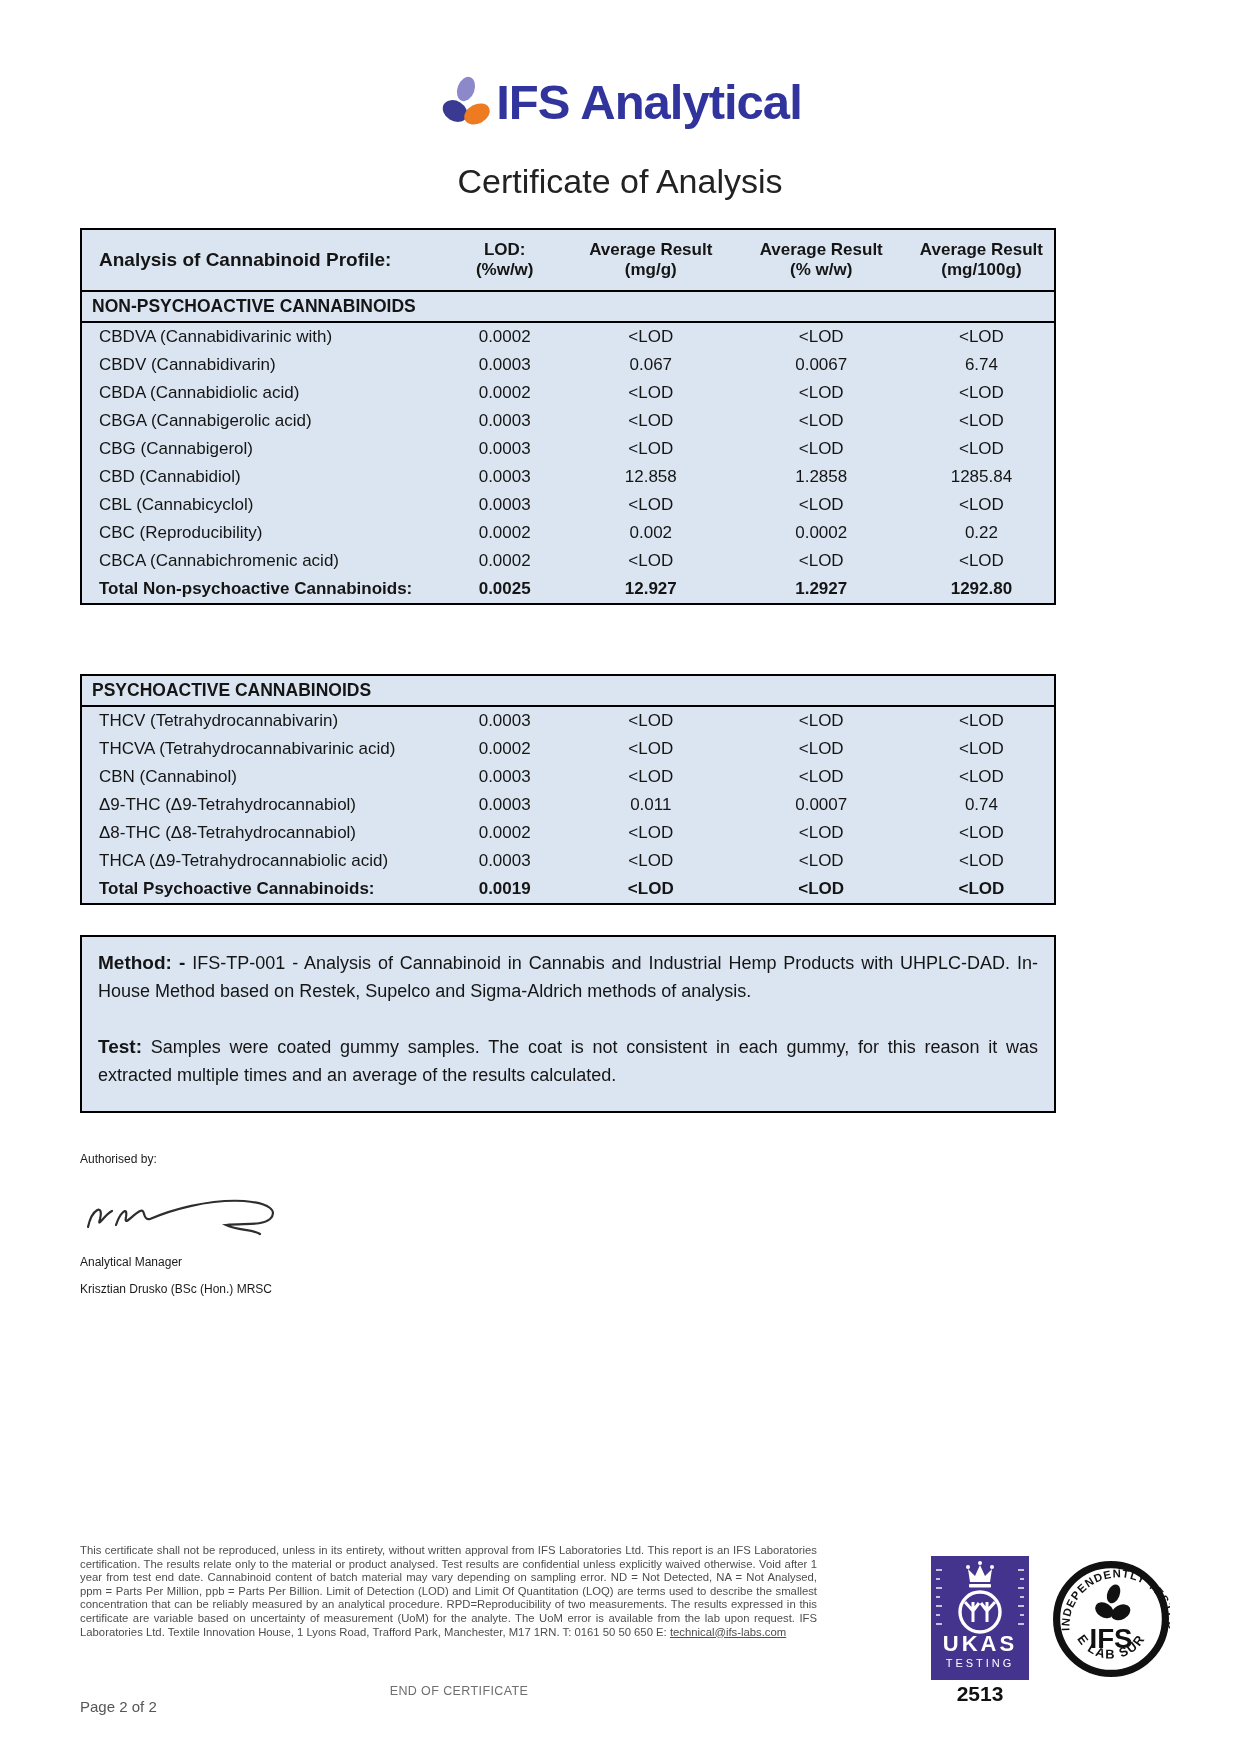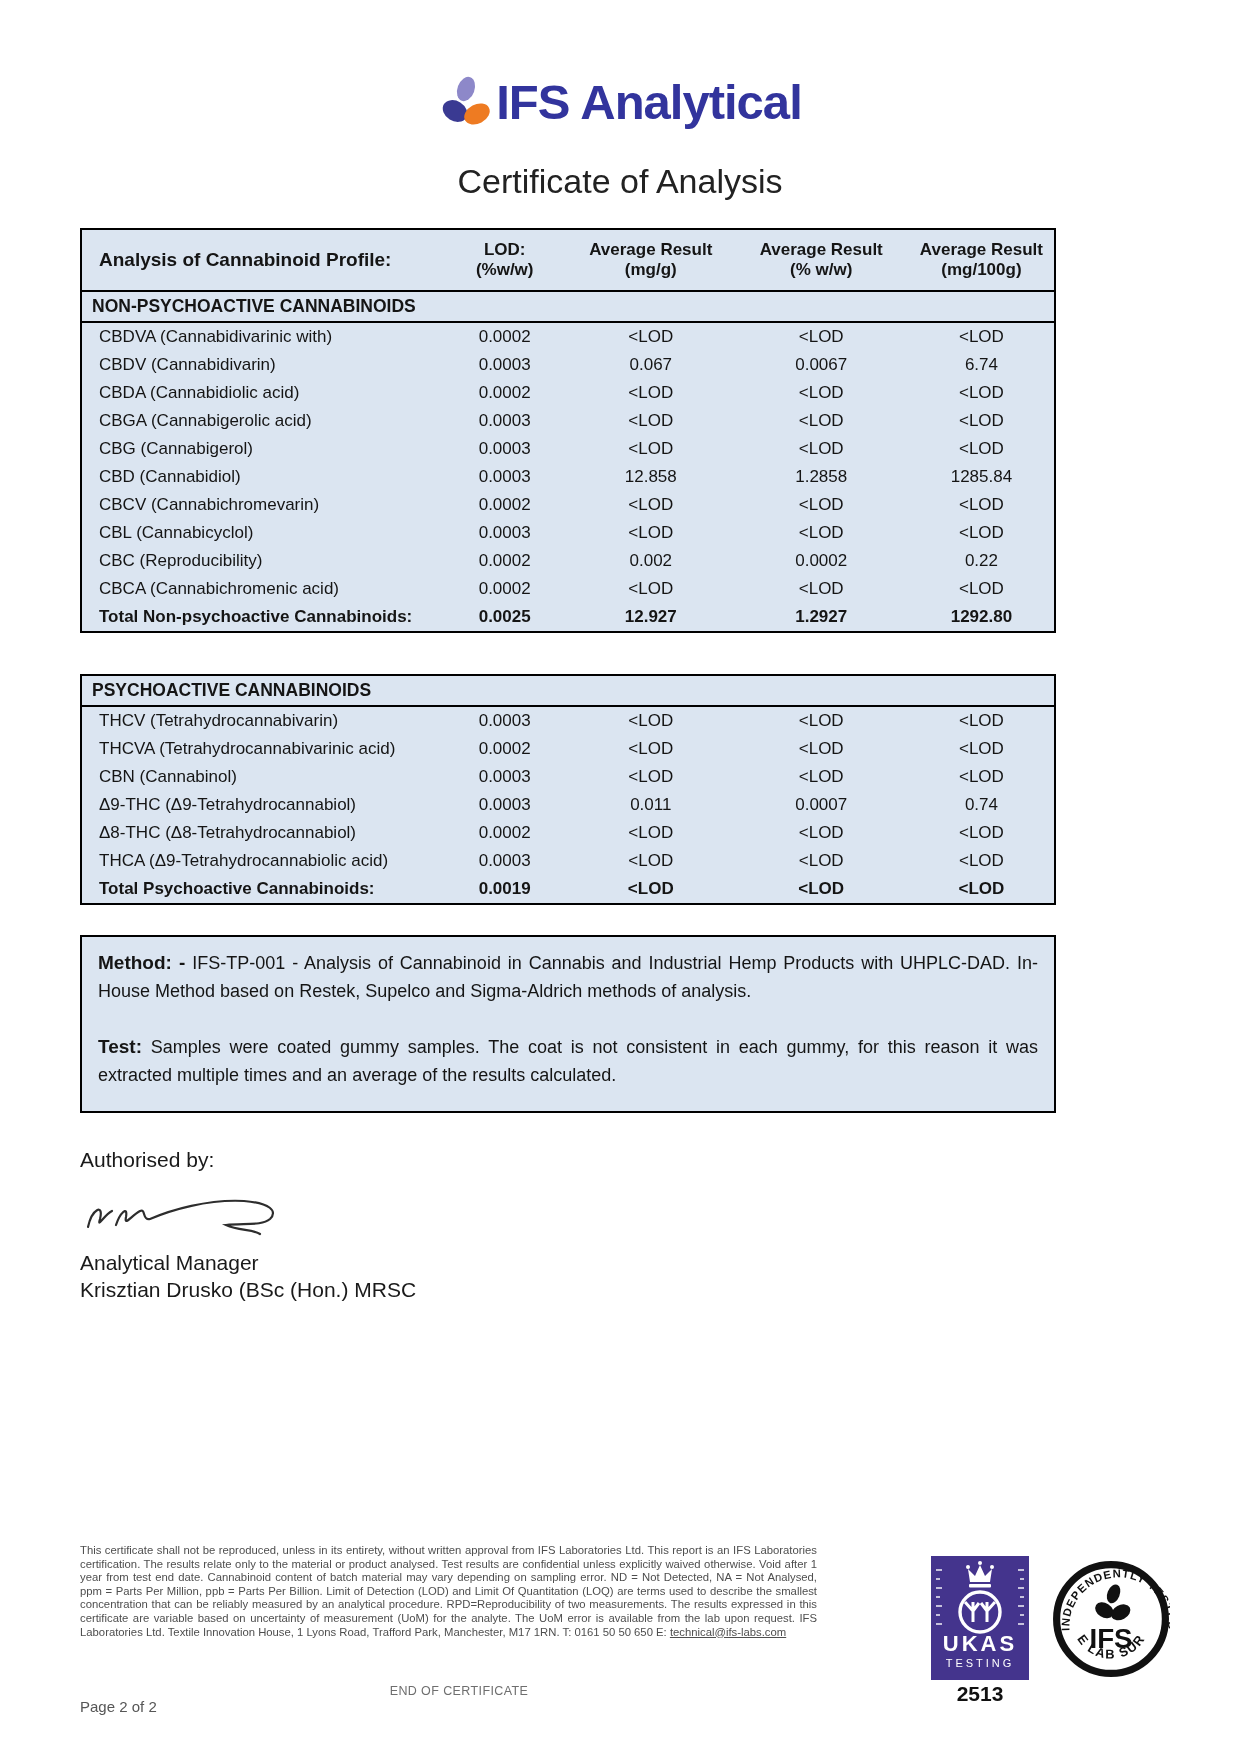--- a/index.html
+++ b/index.html
@@ -34,21 +34,21 @@
   tr.total td { font-weight:bold; }
 
   
   .methodbox { position:absolute; top:935px; left:80px; width:976px; box-sizing:border-box;
     background:#dbe5f1; border:2.5px solid #000; padding:12px 16px 22px 16px;
     font-size:18px; line-height:28px; text-align:justify; color:#151515; }
   .methodbox b { font-size:19px; }
   .mspacer { height:28px; }
 
   
-  .auth { position:absolute; top:1146px; left:80px; font-size:21px; color:#1a1a1a; line-height:27px; }
+  .auth { position:absolute; top:1146px; left:80px; font-size:12px; color:#1a1a1a; line-height:27px; }
   .sig { display:block; margin:6px 0 2px -4px; }
 
   
   .legal { position:absolute; top:1544px; left:80px; width:737px; font-size:11.3px;
     line-height:13.6px; text-align:justify; color:#4e4e4e; }
   .legal a { color:#4e4e4e; text-decoration:underline; }
   .endcert { position:absolute; top:1684px; left:80px; width:758px; text-align:center;
     font-size:12.5px; color:#6e6e6e; letter-spacing:.4px; }
   .pagenum { position:absolute; top:1698px; left:80px; font-size:15px; color:#565656; }
   .ukas { position:absolute; top:1556px; left:931px; }
@@ -142,27 +142,20 @@
             <td class="num">&lt;LOD</td>
           </tr>
           <tr>
             <td class="analyte">CBD (Cannabidiol)</td>
             <td class="num">0.0003</td>
             <td class="num">12.858</td>
             <td class="num">1.2858</td>
             <td class="num">1285.84</td>
           </tr>
           <tr>
-            <td class="analyte">CBCV (Cannabichromevarin)</td>
-            <td class="num">0.0002</td>
-            <td class="num">&lt;LOD</td>
-            <td class="num">&lt;LOD</td>
-            <td class="num">&lt;LOD</td>
-          </tr>
-          <tr>
             <td class="analyte">CBL (Cannabicyclol)</td>
             <td class="num">0.0003</td>
             <td class="num">&lt;LOD</td>
             <td class="num">&lt;LOD</td>
             <td class="num">&lt;LOD</td>
           </tr>
           <tr>
             <td class="analyte">CBC (Reproducibility)</td>
             <td class="num">0.0002</td>
             <td class="num">0.002</td>

